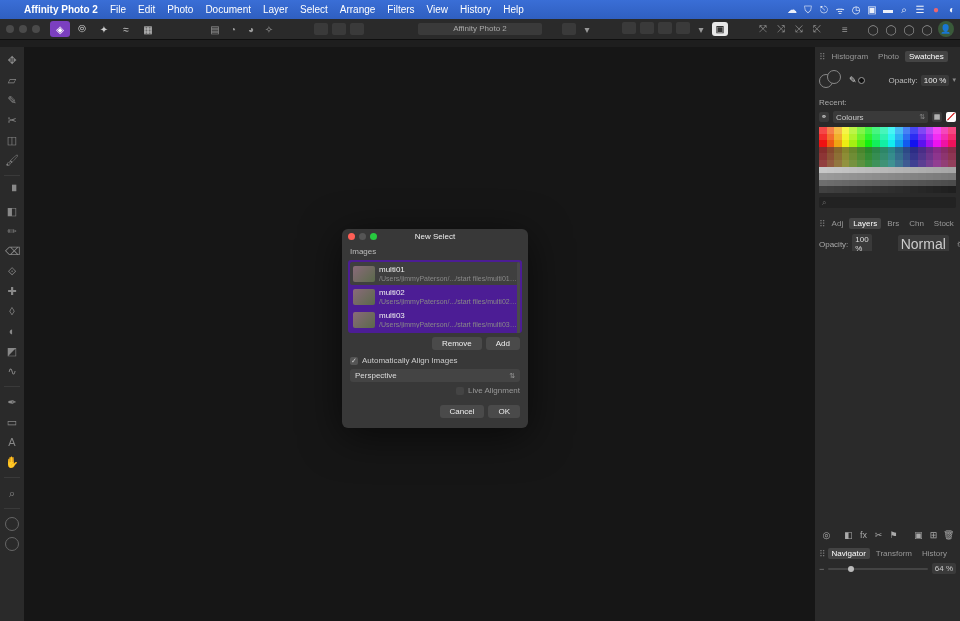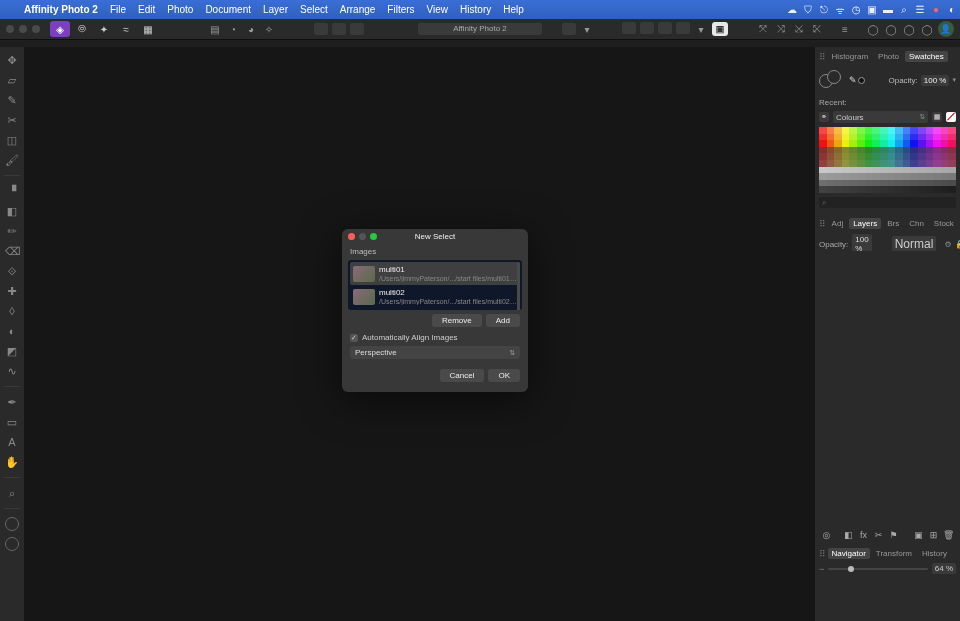--- a/index.html
+++ b/index.html
@@ -71,21 +71,21 @@
 
   .palette { margin-top: 4px; width: 100%; height: 66px; display: grid; grid-template-columns: repeat(18, 1fr); grid-template-rows: repeat(10, 1fr); gap: 0; }
   .pcell { width:100%; height:100%; }
 
   .sw-search { margin-top: 4px; height: 11px; background: #222; border-radius: 2px; display:flex; align-items:center; padding:0 3px; color:#777; font-size:8px; }
 
   
   .layers-head { display:flex; height:14px; align-items:center; gap:4px; margin-top:6px; }
   .layers-head .op { font-size:8px; color:#aaa; }
   .layers-head .opv { font-size:8px; color:#ddd; background:#3a3a3a; padding:1px 3px; border-radius:2px; }
-  .layers-head .blend { font-size:12px; color:#ccc; background:#3a3a3a; padding:1px 3px; border-radius:2px; margin-left:16px; }
+  .layers-head .blend { font-size:14px; color:#ccc; background:#3a3a3a; padding:1px 3px; border-radius:2px; margin-left:22px; }
   .layers-head .sp { flex:1; }
   .layers-head .ic { font-size:8px; color:#888; }
 
   .layers-body { flex:1; background:#2a2a2a; min-height:160px; }
 
   .layers-foot { height:14px; display:flex; align-items:center; gap:4px; justify-content:flex-end; padding:0 2px; }
   .layers-foot .ic { width:11px;height:11px;color:#aaa;font-size:9px;text-align:center; }
 
   
   .nav-body { height: 60px; display:flex; flex-direction:column; gap:4px; padding-top:2px; }
@@ -95,21 +95,21 @@
   .nav-slider .zoom { font-size:8px; color:#ccc; background:#3a3a3a; padding:1px 3px; border-radius:2px; }
 
   
   .dialog-backdrop { position:absolute; left:0; top:0; right:0; bottom:0; pointer-events:none; }
   .dialog { position:absolute; left:318px; top:182px; width:186px; background:#383838; border-radius:6px; box-shadow:0 8px 40px rgba(0,0,0,.6); padding-bottom:10px; pointer-events:auto; }
   .dlg-title { height:14px; display:flex; align-items:center; gap:4px; padding:0 6px; color:#eee; font-size:8px; justify-content:center; position:relative; }
   .dlg-traffic { position:absolute; left:6px; display:flex; gap:4px; }
   .ddot { width:7px; height:7px; border-radius:50%; }
   .ddot.r { background:#ff5f56; } .ddot.y { background:#555; } .ddot.g { background:#27c93f; }
   .dlg-section { padding: 4px 8px 0; font-size:8px; color:#bbb; }
-  .dlg-list { margin:4px 6px 0; background:#0f172a; border-radius:3px; max-height:146px; overflow:hidden; position:relative; padding:2px; }
+  .dlg-list { margin:4px 6px 0; background:#4c1d95; border-radius:3px; max-height:146px; overflow:hidden; position:relative; padding:2px; }
   .dlg-list::after { content:''; position:absolute; right:2px; top:2px; width:3px; height:116px; background:#4a4a4a; border-radius:2px; }
   .li-row { display:flex; gap:4px; padding:3px; border-radius:2px; align-items:center; }
   .li-row.sel { background:#3f3f3f; }
   .li-thumb { width:22px; height:16px; background:linear-gradient(135deg,#8a6a7a,#5a6a4a); border-radius:2px; flex-shrink:0; }
   .li-txt { display:flex; flex-direction:column; gap:1px; overflow:hidden; }
   .li-name { font-size:8px; color:#eee; font-weight:500; }
   .li-path { font-size:7px; color:#888; white-space:nowrap; overflow:hidden; text-overflow:ellipsis; max-width:140px; }
   .dlg-btnrow { display:flex; justify-content:flex-end; gap:4px; padding:4px 8px 0; }
   .dlg-btn { background:#4a4a4a; color:#eee; font-size:8px; padding:2px 10px; border-radius:3px; border:none; }
   .dlg-checkrow { display:flex; align-items:center; gap:4px; padding:6px 8px 0; font-size:8px; color:#ccc; }
@@ -273,32 +273,43 @@
               <div class="li-path">/Users/jimmyPaterson/.../start files/multi01.jpg</div>
             </div>
           </div>
           <div class="li-row">
             <div class="li-thumb"></div>
             <div class="li-txt">
               <div class="li-name">multi02</div>
               <div class="li-path">/Users/jimmyPaterson/.../start files/multi02.jpg</div>
             </div>
           </div>
+          <div class="li-row">
+            <div class="li-thumb"></div>
+            <div class="li-txt">
+              <div class="li-name">multi03</div>
+              <div class="li-path">/Users/jimmyPaterson/.../start files/multi03.jpg</div>
+            </div>
+          </div>
         </div>
         <div class="dlg-btnrow">
           <button class="dlg-btn">Remove</button>
           <button class="dlg-btn">Add</button>
         </div>
         <div class="dlg-checkrow">
           <div class="dlg-check">✓</div>
           <span>Automatically Align Images</span>
         </div>
         <div class="dlg-dd">
           <span>Perspective</span>
           <span style="font-size:7px;color:#999;">⇅</span>
+        </div>
+        <div class="dlg-liverow">
+          <div class="chk"></div>
+          <span>Live Alignment</span>
         </div>
         <div class="dlg-btnrow" style="margin-top:6px">
           <button class="dlg-btn">Cancel</button>
           <button class="dlg-btn">OK</button>
         </div>
       </div>
     </div>
   </div>
 
   <div class="right">

